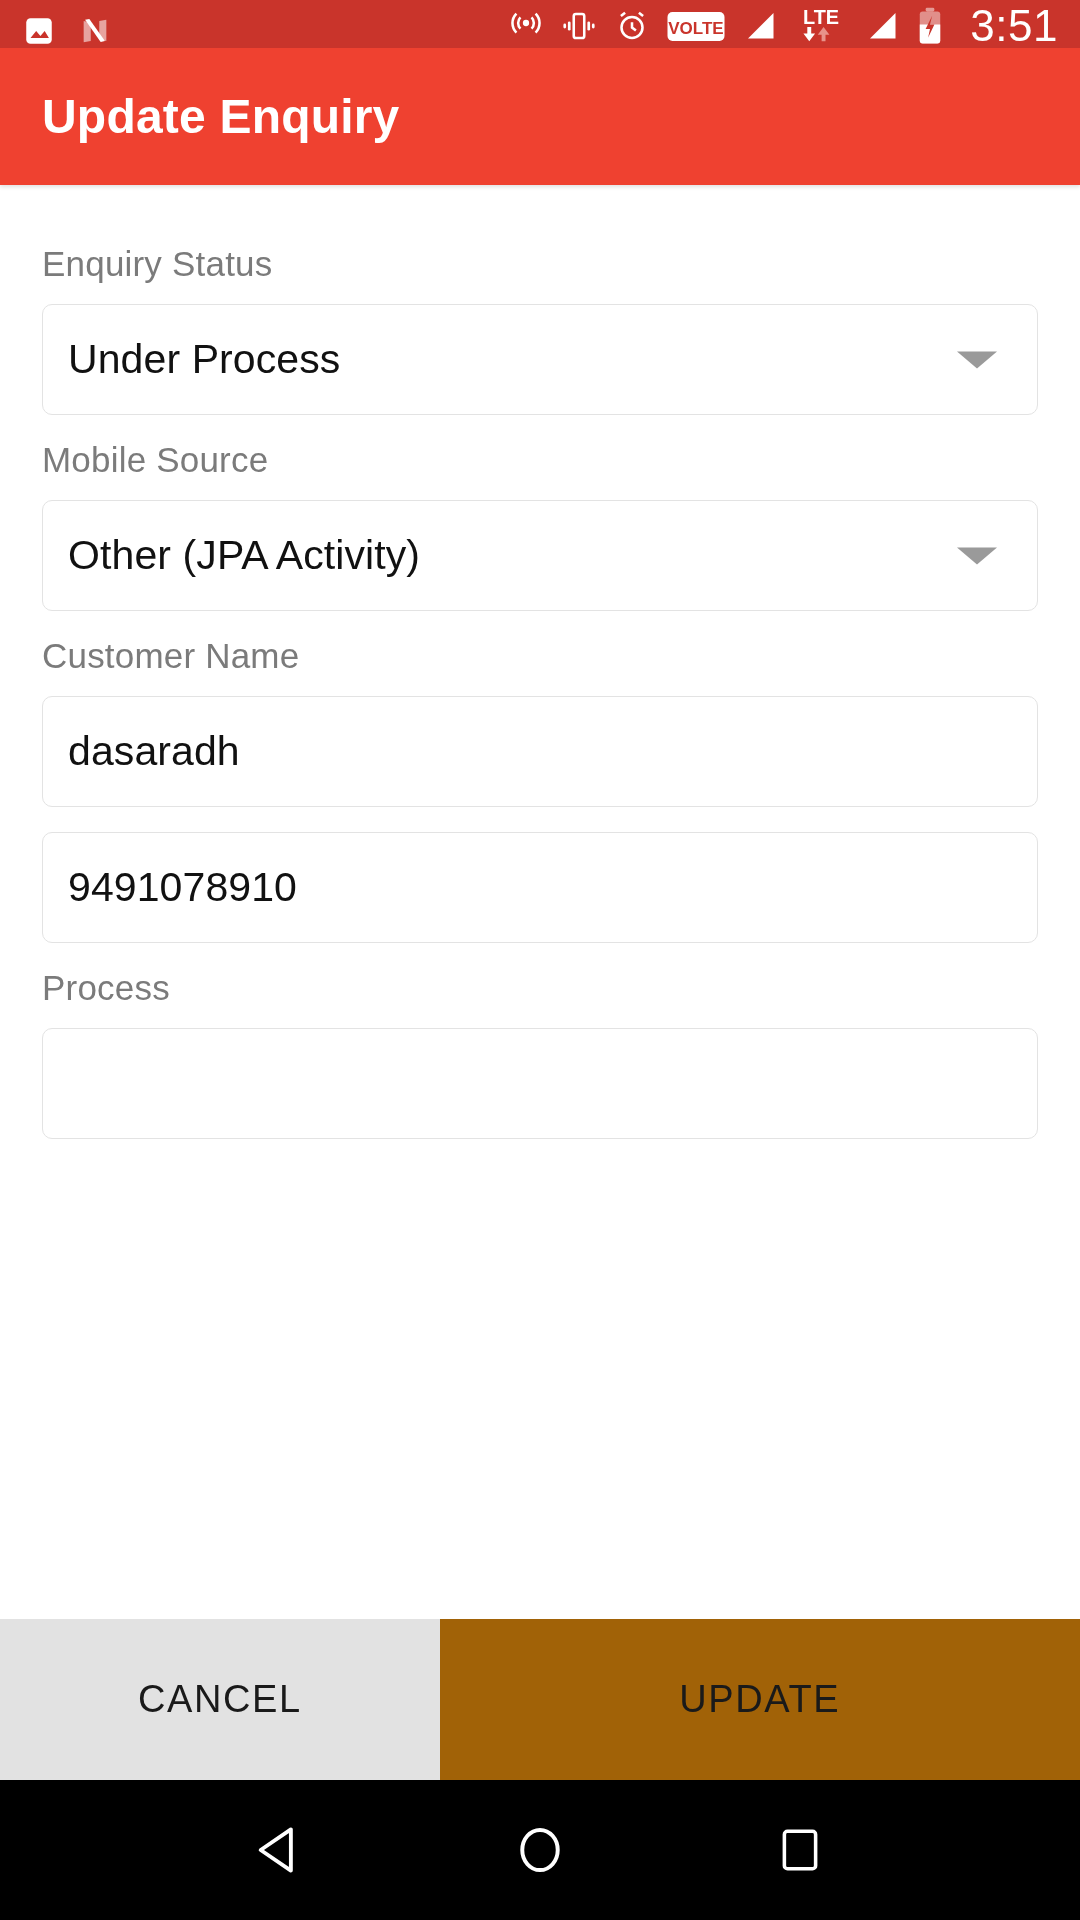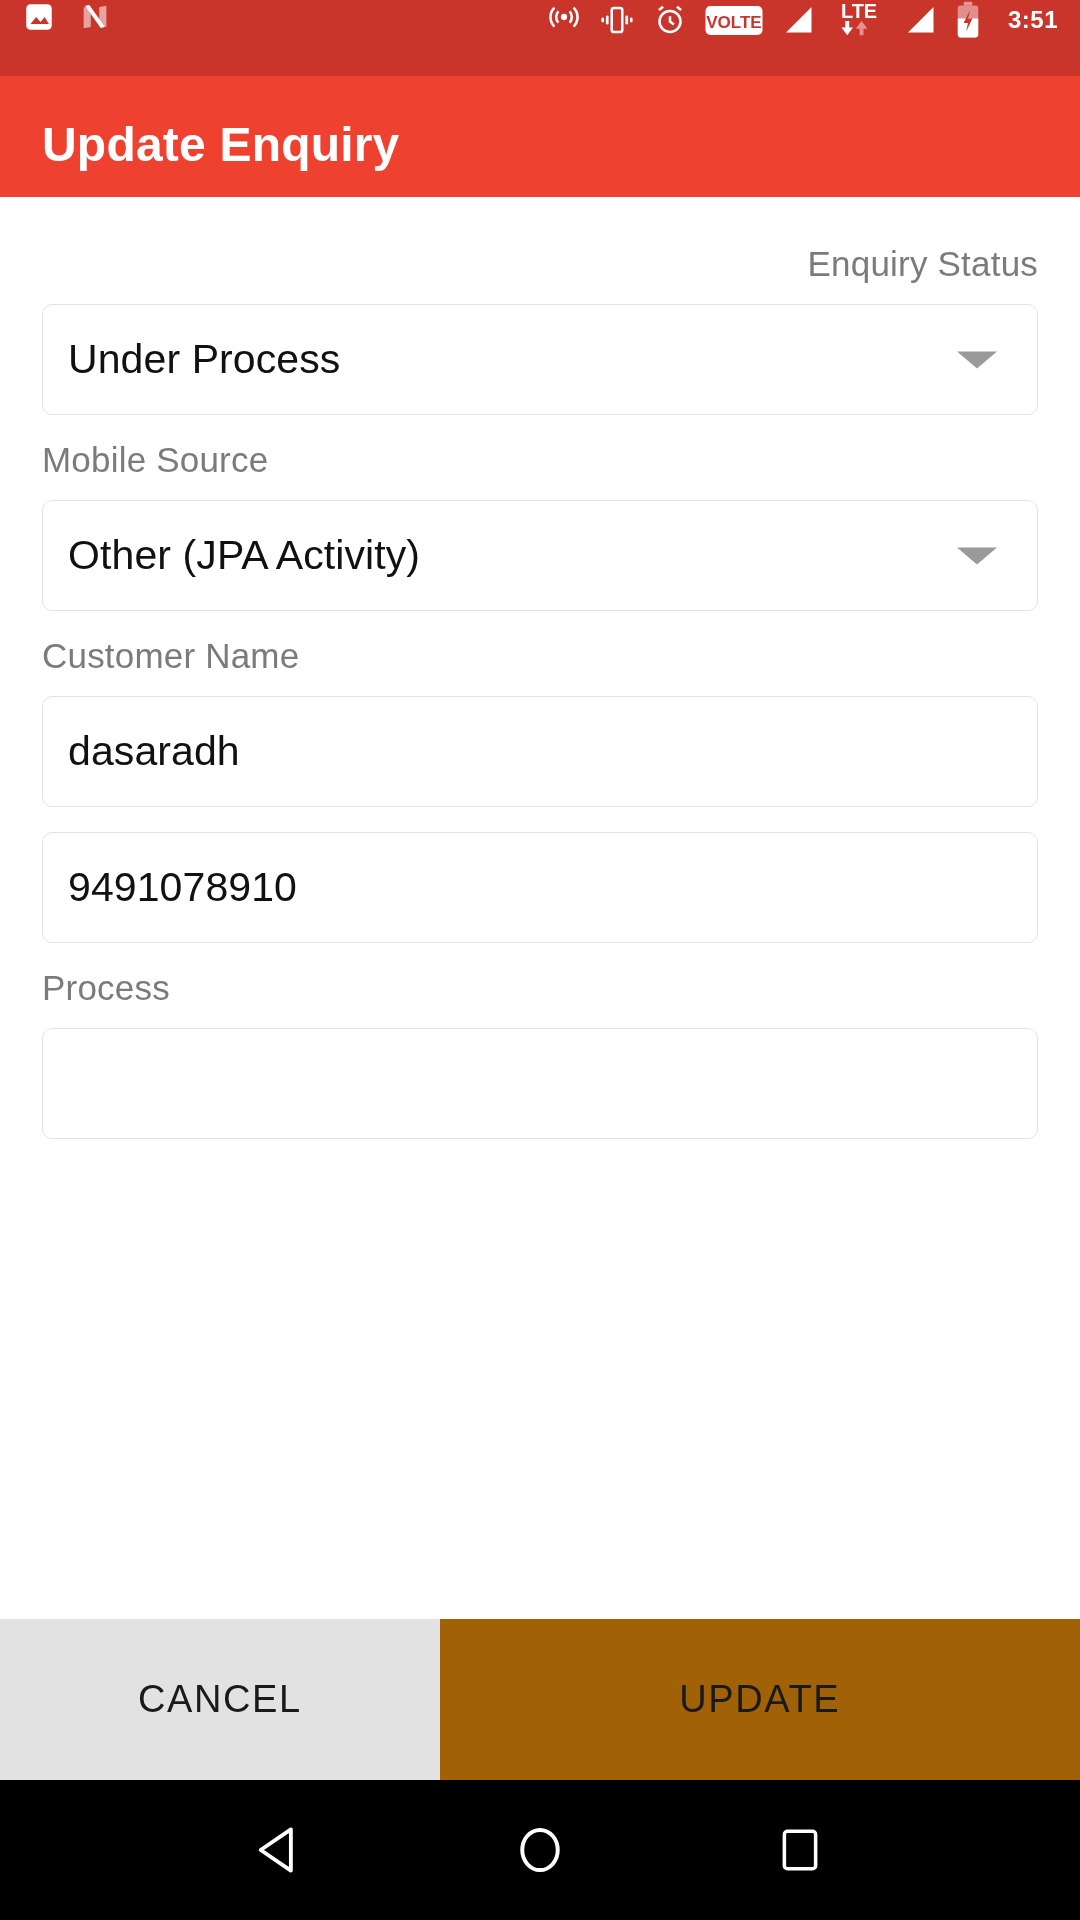--- a/index.html
+++ b/index.html
@@ -6,36 +6,36 @@
   html,body { width:1080px; height:1920px; }
   body {
     font-family:"Liberation Sans", sans-serif;
     background:#ffffff;
     overflow:hidden;
     position:relative;
   }
 
   
   .status-bar {
-    height:76px;
+    height:48px;
     background:#c9342b;
     display:flex;
-    align-items:flex-start;
+    align-items:flex-end;
     padding:0 22px;
     position:relative;
   }
   .sb-left { display:flex; align-items:center; gap:22px; }
   .sb-right { display:flex; align-items:center; gap:17px; margin-left:auto; }
 
   .ic { display:block; }
 
   .sb-time {
     color:#ffffff;
-    font-size:24px;
-    font-weight:700;
+    font-size:44px;
+    font-weight:400;
     letter-spacing:0.5px;
     margin-left:10px;
     line-height:1;
   }
 
   
   .app-bar {
     height:137px;
     background:#ef4130;
     display:flex;
@@ -55,21 +55,21 @@
     position:absolute;
     top:197px;
     left:0;
     right:0;
     bottom:267px;
     background:#ffffff;
     padding:0 42px;
     overflow:hidden;
   }
   .field-group { margin-top:0; }
-  .field-group.first { padding-top:47px;text-align:right; }
+  .field-group.first { padding-top:47px; }
 
   .field-label {
     color:#7b7b7b;
     font-size:35px;
     font-weight:400;
     margin-bottom:20px;
     letter-spacing:0.2px;
   }
 
   .field-box {

